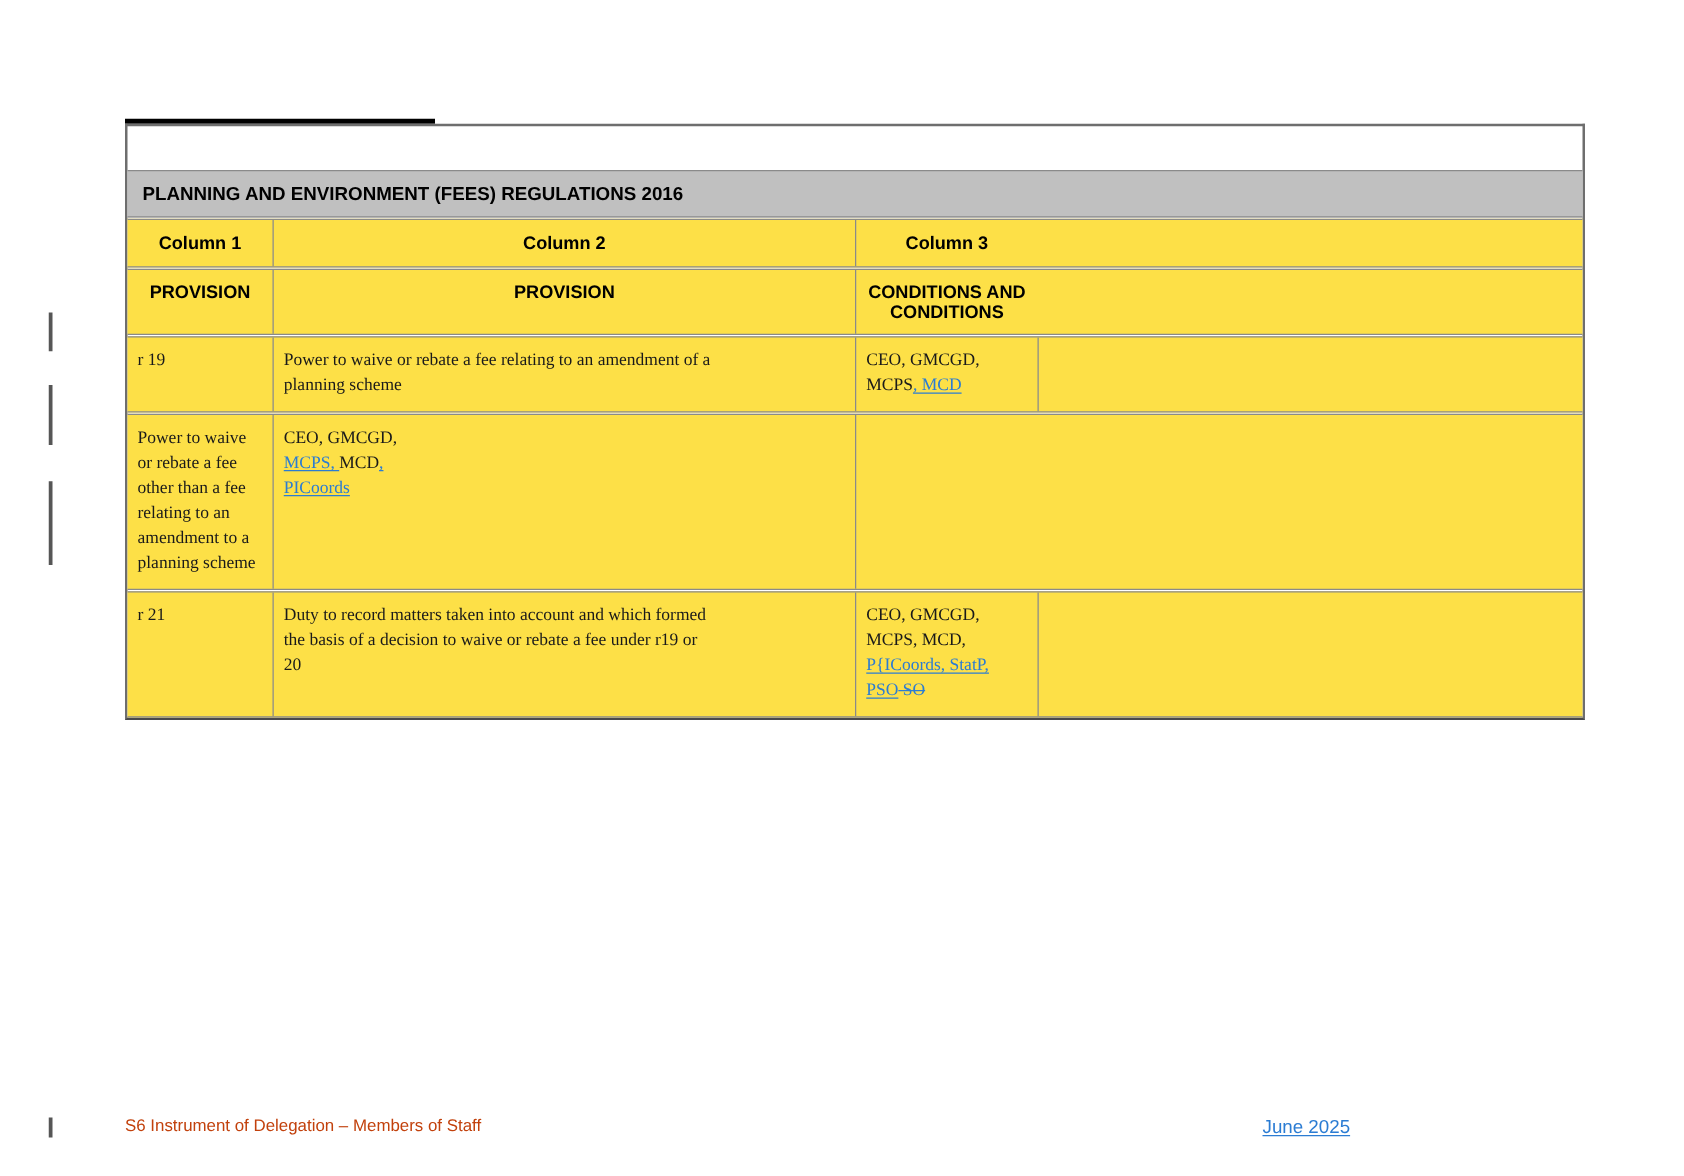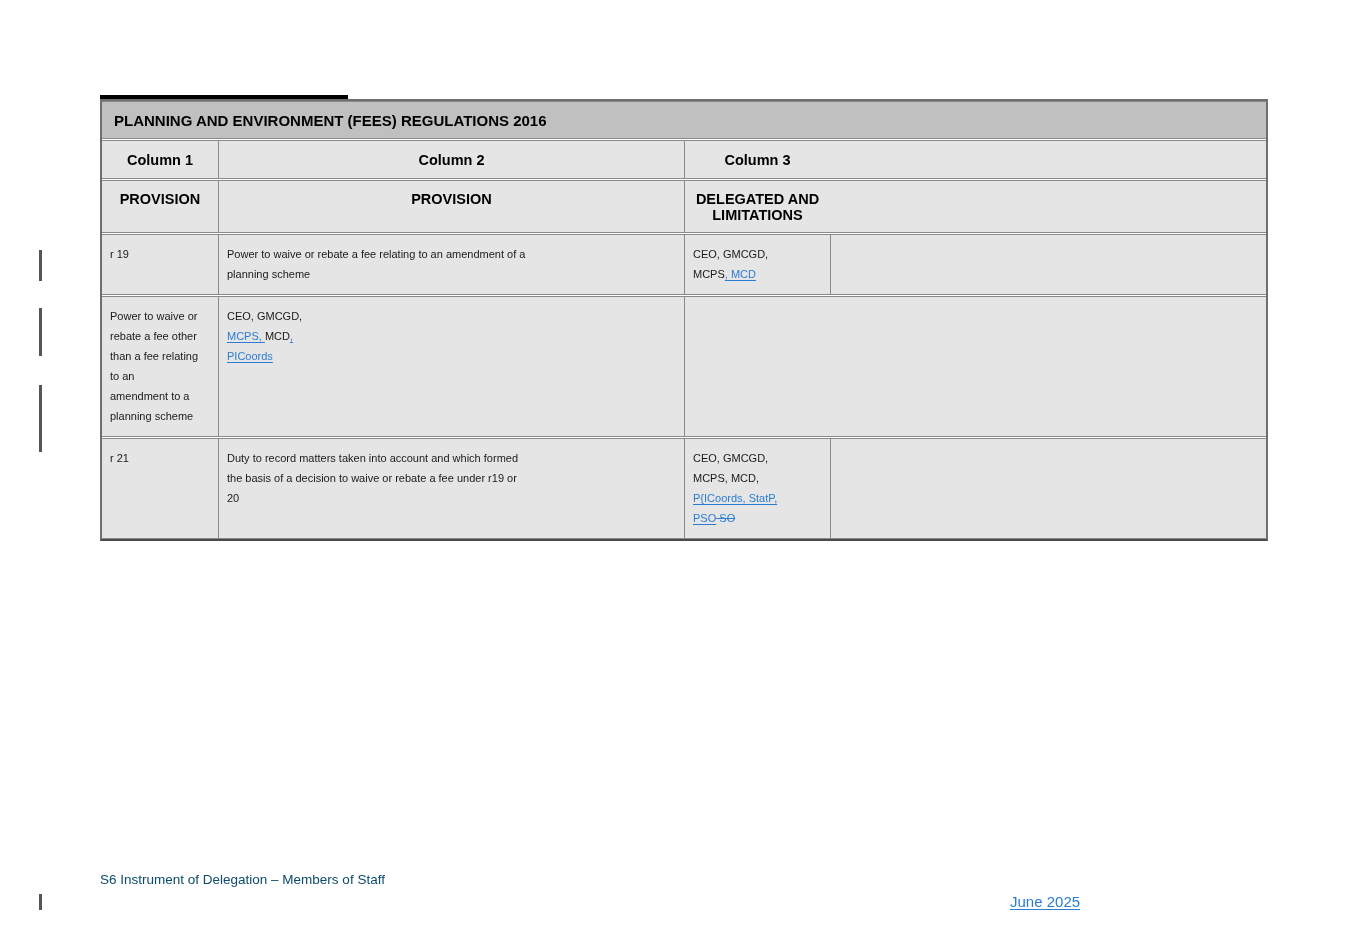--- a/index.html
+++ b/index.html
@@ -54,71 +54,73 @@
     width: 1164px;
     border: 2px solid #6e6e6e;
     border-bottom-color: #4a4a4a;
     background: #ffffff;
   }
   .t-row {
     display: grid;
     grid-template-columns: 116px 466px 146px 1fr;
     border-top: 1px solid var(--line-gray);
     border-bottom: 1px solid var(--line-gray);
-    background: #e5e5e5;
+    background: #fde047;
   }
   .t-row + .t-row { margin-top: 1px; }   
   .t-row.title-row {
     grid-template-columns: 1fr;
     background: var(--hdr-gray);
+    margin-top: 35px;
   }
   .t-cell + .t-cell { border-left: 1px solid var(--line-gray); }
 
   .title-cell {
     padding: 10px 12px 9px 12px;
     font-size: 15px;
     font-weight: bold;
     color: #000000;
   }
   .col-row .t-cell, .head-row .t-cell {
     padding: 11px 4px 10px 4px;
     font-size: 14.5px;
     font-weight: bold;
     text-align: center;
     color: #000000;
   }
   .head-row .t-cell { padding: 10px 4px 9px 4px; }
 
   .body-row .t-cell {
     padding: 9px 8px 10px 8px;
-    font-size: 11px;
+    font-size: 14px;
     line-height: 20px;
     white-space: pre-wrap;
     color: #1a1a1a;
+    font-family: Liberation Serif, serif;
   }
 
   .seg-normal { }
   .seg-inserted {
     color: var(--blue);
     text-decoration: underline;
     text-underline-offset: 2px;
   }
   .seg-deleted {
     color: var(--blue);
     text-decoration: line-through;
     margin-top: 36px;
   }
 
   
   .footer-left {
     position: absolute;
     left: 100px;
-    top: 872px;
+    top: 893px;
     font-size: 13.5px;
-    color: #0c4a6e;
+    color: #c2410c;
   }
   .footer-right {
     position: absolute;
     left: 1010px;
     top: 893px;
     font-size: 15px;
     color: var(--blue);
     text-decoration: underline;
     text-underline-offset: 2px;
   }
@@ -143,21 +145,21 @@
 
     <div class="t-row col-row">
       <div class="t-cell">Column 1</div>
       <div class="t-cell">Column 2</div>
       <div class="t-cell">Column 3</div>
     </div>
 
     <div class="t-row head-row">
       <div class="t-cell">PROVISION</div>
       <div class="t-cell">PROVISION</div>
-      <div class="t-cell">DELEGATED AND LIMITATIONS</div>
+      <div class="t-cell">CONDITIONS AND CONDITIONS</div>
     </div>
 
   <div class="t-row body-row">
     <div class="t-cell">r 19</div>
     <div class="t-cell">Power to waive or rebate a fee relating to an amendment of a
 planning scheme</div>
     <div class="t-cell"><span class="seg-normal">CEO, GMCGD,
 MCPS</span><span class="seg-inserted">, MCD</span></div>
     <div class="t-cell"></div>
   </div>

